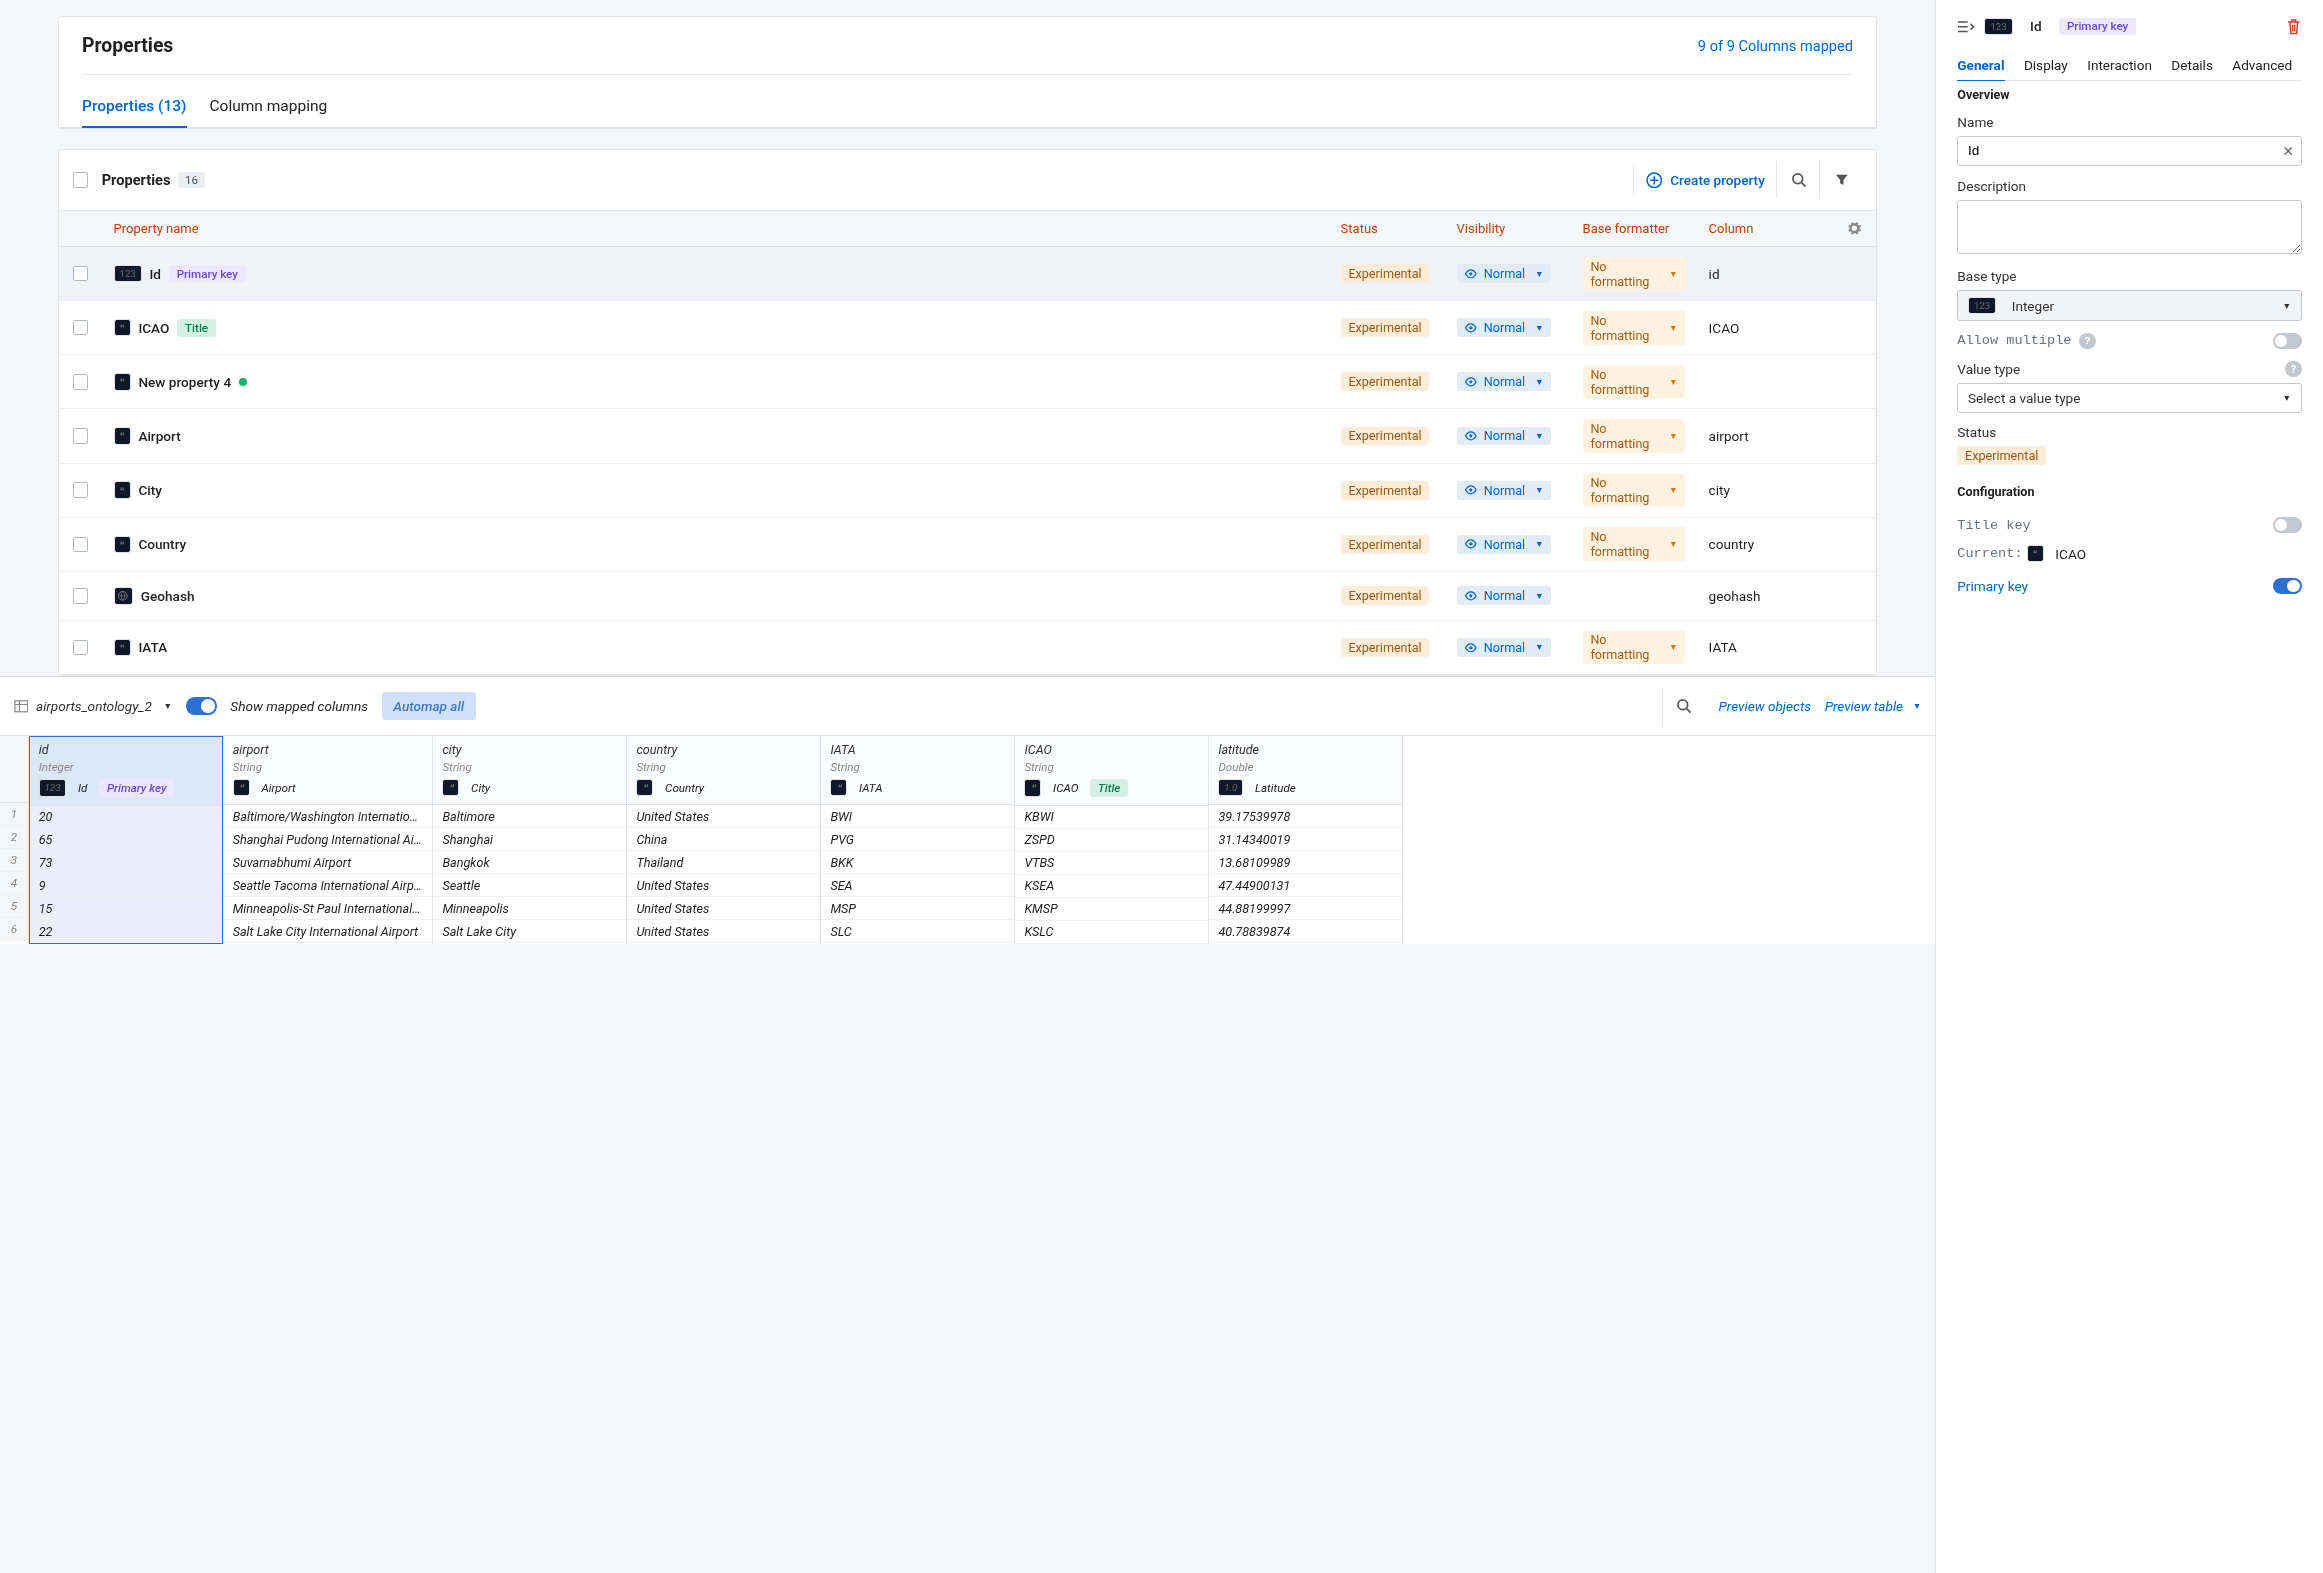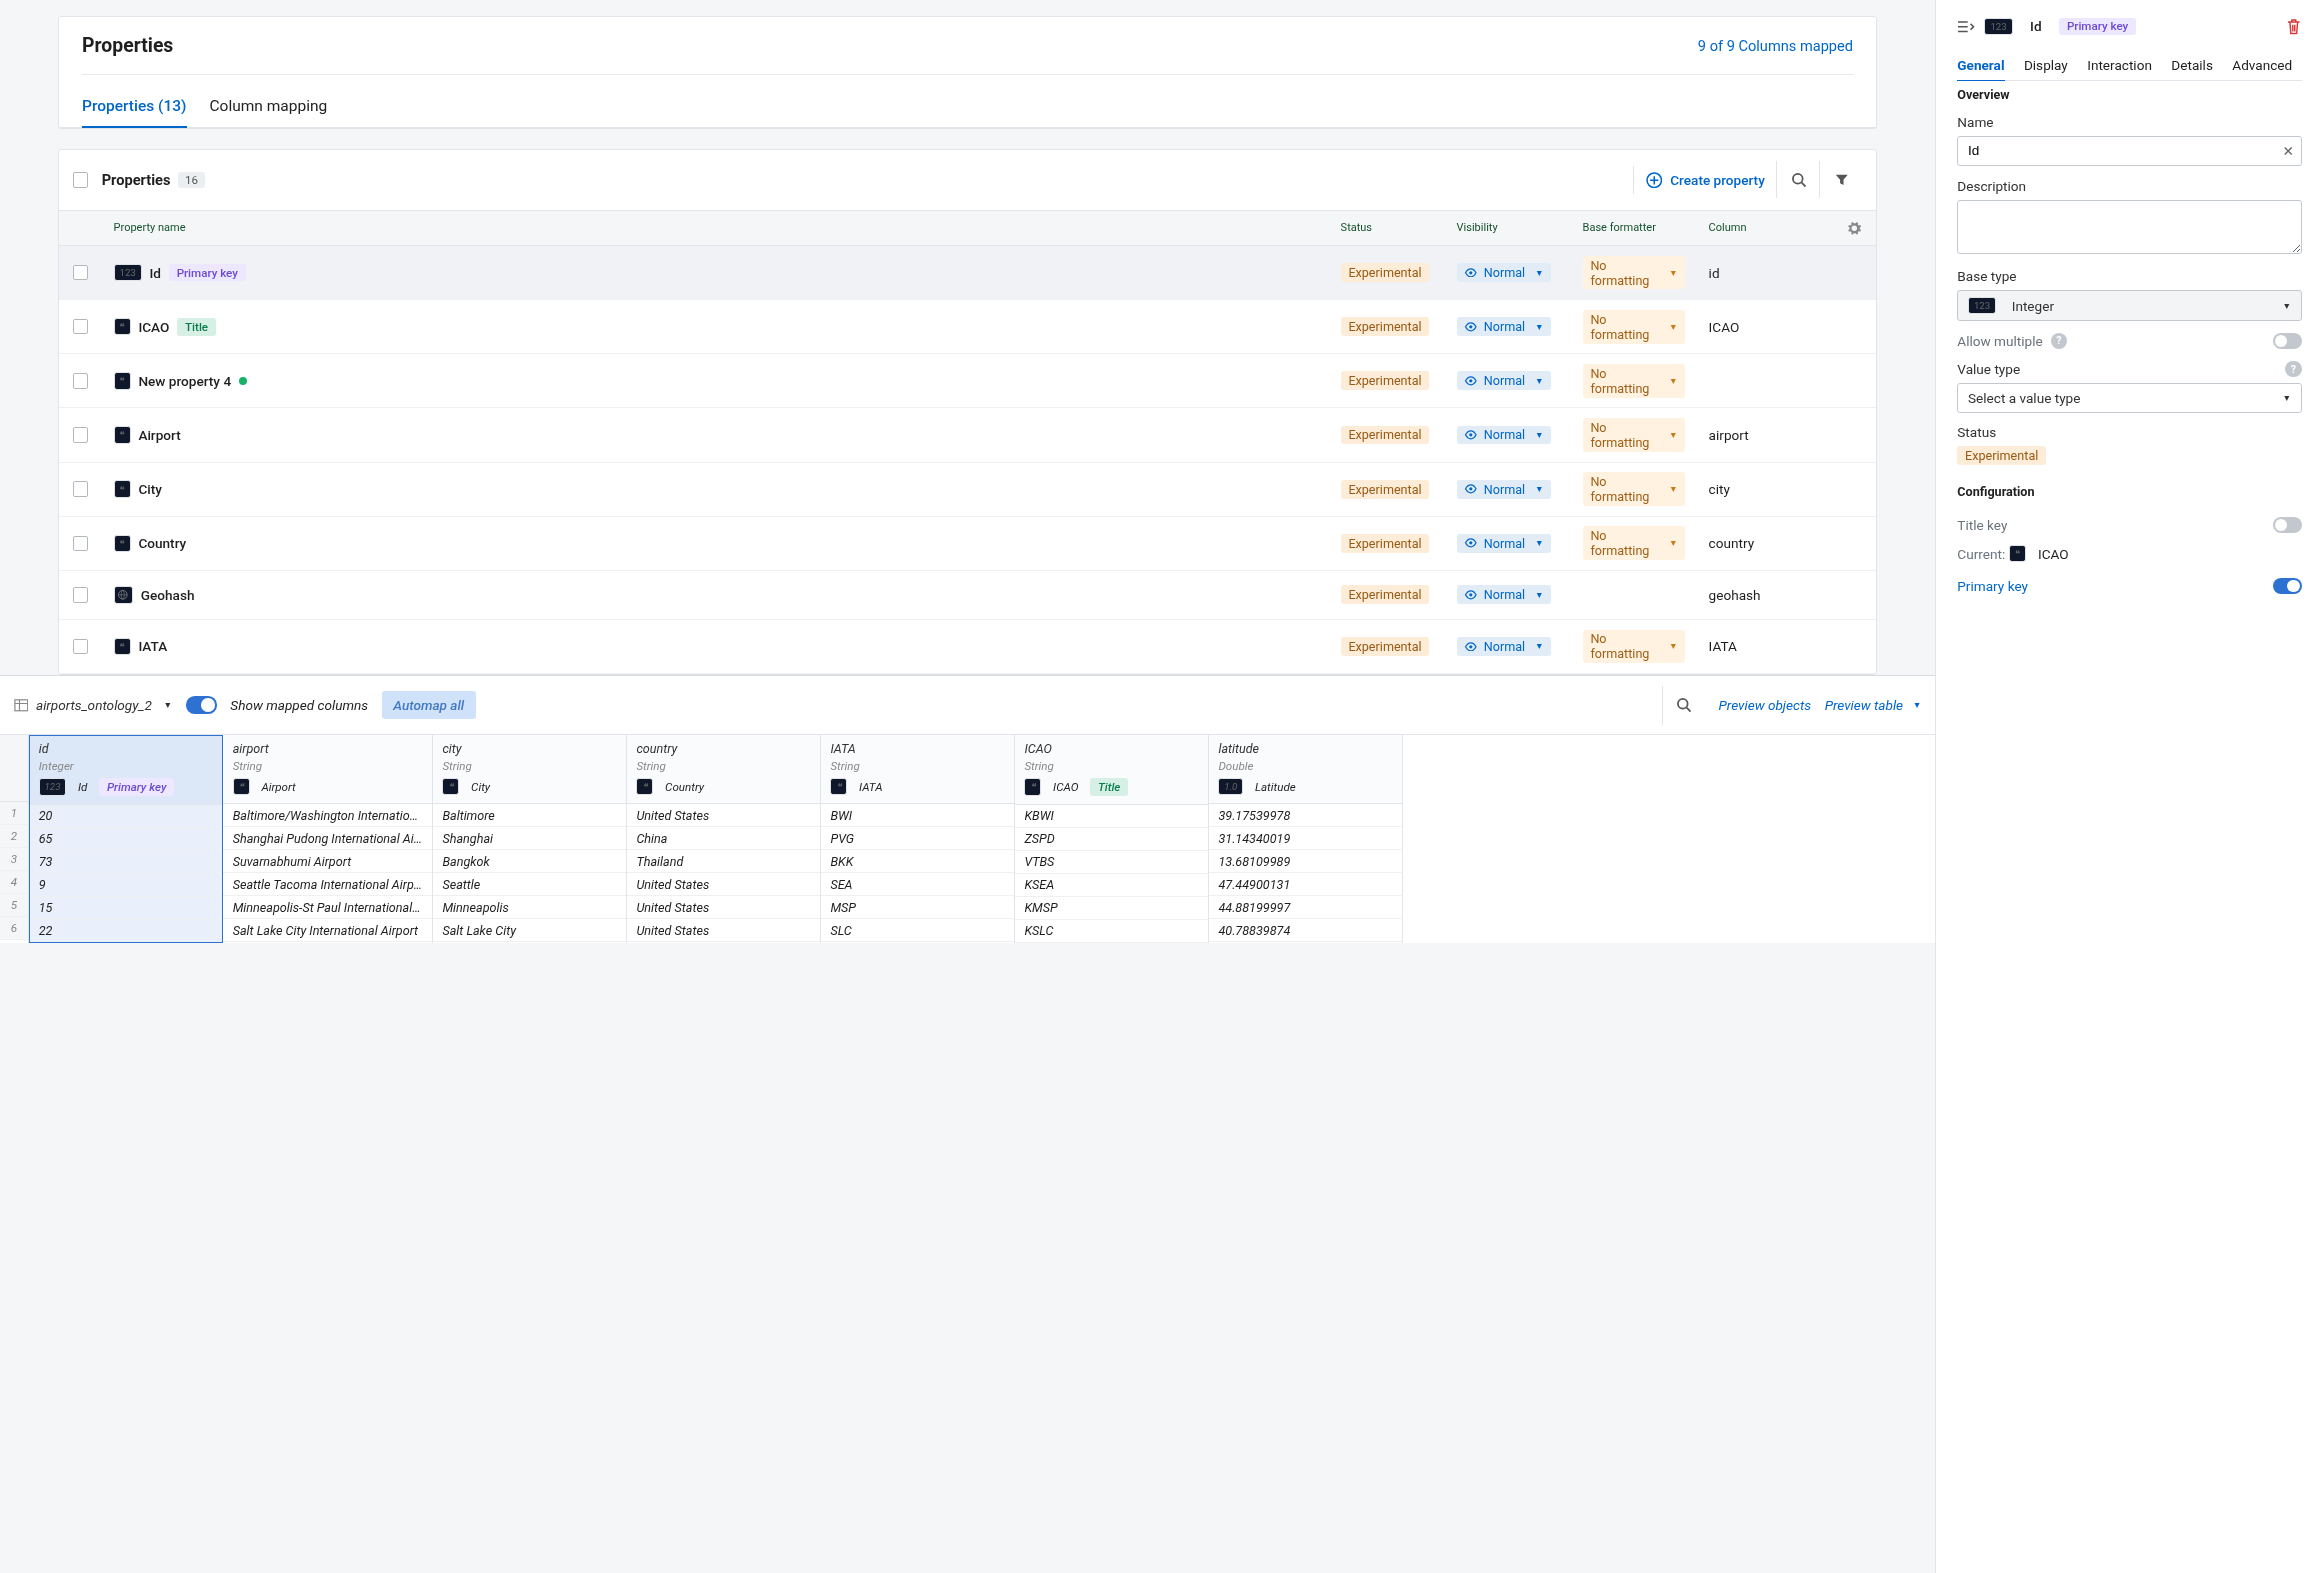--- a/index.html
+++ b/index.html
@@ -19,21 +19,21 @@
 
 .props-panel { background: #fff; border: 1px solid #e1e4e8; border-radius: 2.9px; }
 .props-toolbar { display: flex; align-items: center; padding: 11.6px 13.6px; border-bottom: 1px solid #e1e4e8; }
 .checkbox { width: 15.5px; height: 15.5px; border: 1.5px solid #b0b7bf; border-radius: 1.9px; flex-shrink: 0; cursor: pointer; background: #fff; }
 .props-label { font-weight: 700; margin-left: 13.6px; font-size: 14.6px; }
 .count-pill { background: #eceff2; color: #555; border-radius: 2.9px; padding: 1px 6.8px; font-size: 11.6px; margin-left: 7.8px; }
 .spacer { flex: 1; }
 .create-btn { display: flex; align-items: center; color: #0066cc; font-weight: 500; gap: 7.8px; padding: 5.8px 11.6px; cursor: pointer; border-left: 1px solid #e1e4e8; }
 .icon-btn { width: 43px; height: 37px; display: flex; align-items: center; justify-content: center; border-left: 1px solid #e1e4e8; cursor: pointer; color: #555; }
 
-.tbl-head { display: flex; background: #f5f6f8; border-bottom: 1px solid #e1e4e8; font-size: 11px; color: #14532d; }
+.tbl-head { display: flex; background: #f5f6f8; border-bottom: 1px solid #e1e4e8; font-size: 13px; color: #c2410c; }
 .th, .td { padding: 9.7px 11.6px; display: flex; align-items: center; }
 .col-check { width: 43px; justify-content: center; }
 .col-name { flex: 1.8; }
 .col-status { width: 116px; }
 .col-vis { width: 126px; }
 .col-fmt { width: 126px; }
 .col-col { width: 136px; }
 .col-gear { width: 43px; justify-content: center; color: #777; }
 
 .tbl-row { display: flex; border-bottom: 1px solid #eef0f2; align-items: center; min-height: 49px; }
@@ -62,21 +62,21 @@
 .sect-label { font-size: 12.6px; font-weight: 700; margin: 5.8px 0 9.7px 0; }
 .field-label { font-size: 13.6px; color: #333; margin: 11.6px 0 5.8px 0; display:flex; align-items:center; gap:5.8px;}
 .text-input { width: 100%; border: 1px solid #c3c8ce; border-radius: 2.9px; padding: 6.8px 9.7px; font-size: 13.6px; background:#fff;}
 .input-wrap { position: relative; }
 .clear-x { position: absolute; right: 7.8px; top: 50%; transform: translateY(-50%); color: #666; cursor: pointer; }
 .textarea { width: 100%; height: 54px; border: 1px solid #c3c8ce; border-radius: 2.9px; resize: both; }
 .select { width: 100%; border: 1px solid #c3c8ce; background: #f3f4f6; border-radius: 2.9px; padding: 5.8px 9.7px; display: flex; align-items: center; gap: 7.8px; color: #333; font-size: 13.6px; cursor: pointer; }
 .select.white { background: #fff; }
 .select .spacer { flex:1; }
 .row-flex { display: flex; align-items: center; justify-content: space-between; }
-.muted { color: #6a727c; }
+.muted { color: #6a727c; font-family: Liberation Mono, monospace; }
 .help-circle { display:inline-flex; width:16.5px; height:16.5px; border-radius:50%; background:#c3c8ce; color:#fff; align-items:center; justify-content:center; font-size:10.7px; font-weight:700;}
 .toggle { width: 29px; height: 16.5px; border-radius: 8.7px; background: #c3c8ce; position: relative; cursor: pointer; flex-shrink:0;}
 .toggle::after { content:""; position:absolute; width:12.6px; height:12.6px; background:#fff; border-radius:50%; top:1.9px; left:1.9px; transition: left .15s; }
 .toggle.on { background: #2d72d2; }
 .toggle.on::after { left: 14.6px; }
 
 
 .bottom { border-top: 1px solid #d8dce0; background: #fff; font-style: italic; }
 .bottom-bar { display: flex; align-items: center; padding: 9.7px 13.6px; gap: 13.6px; border-bottom: 1px solid #e1e4e8; }
 .ds-name { display: flex; align-items: center; gap: 7.8px; color: #333; cursor: pointer; }

